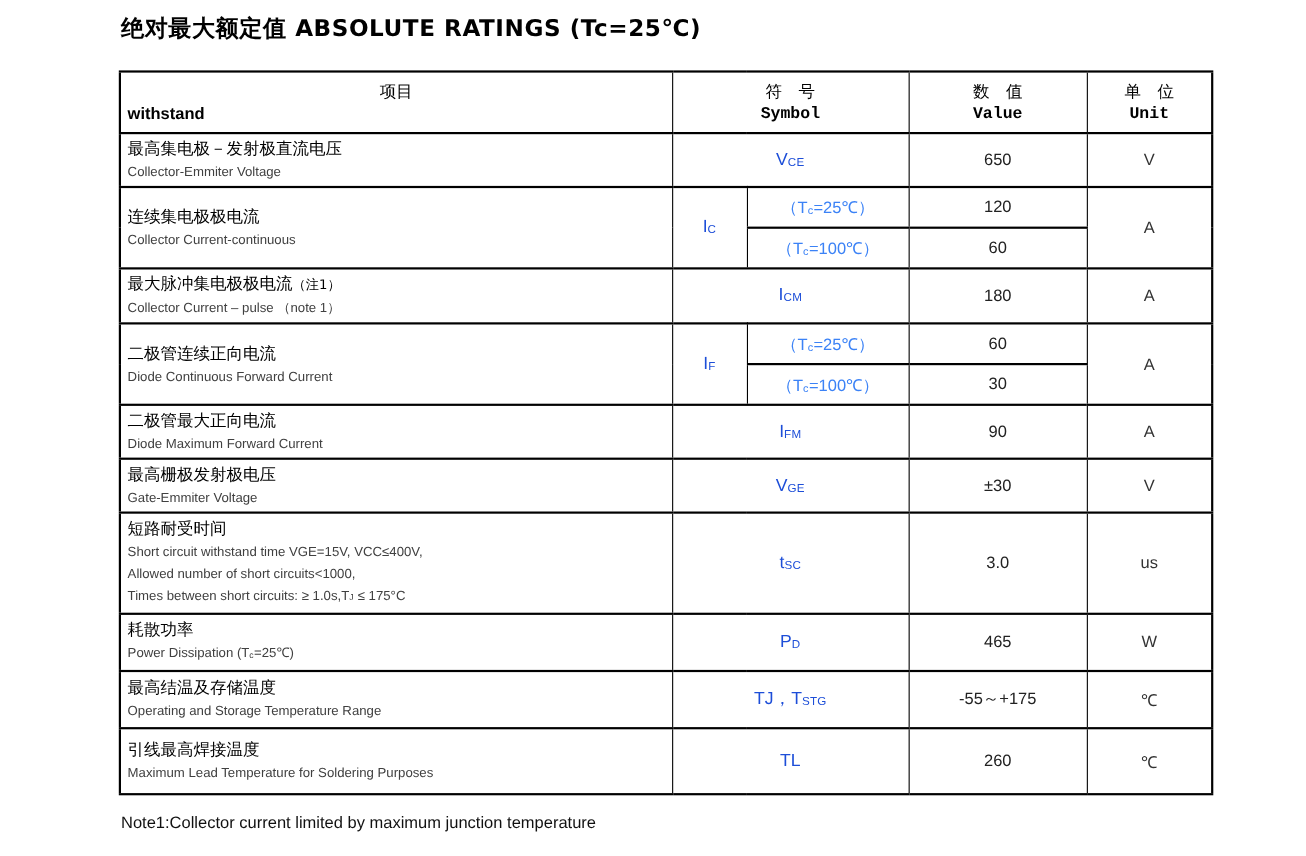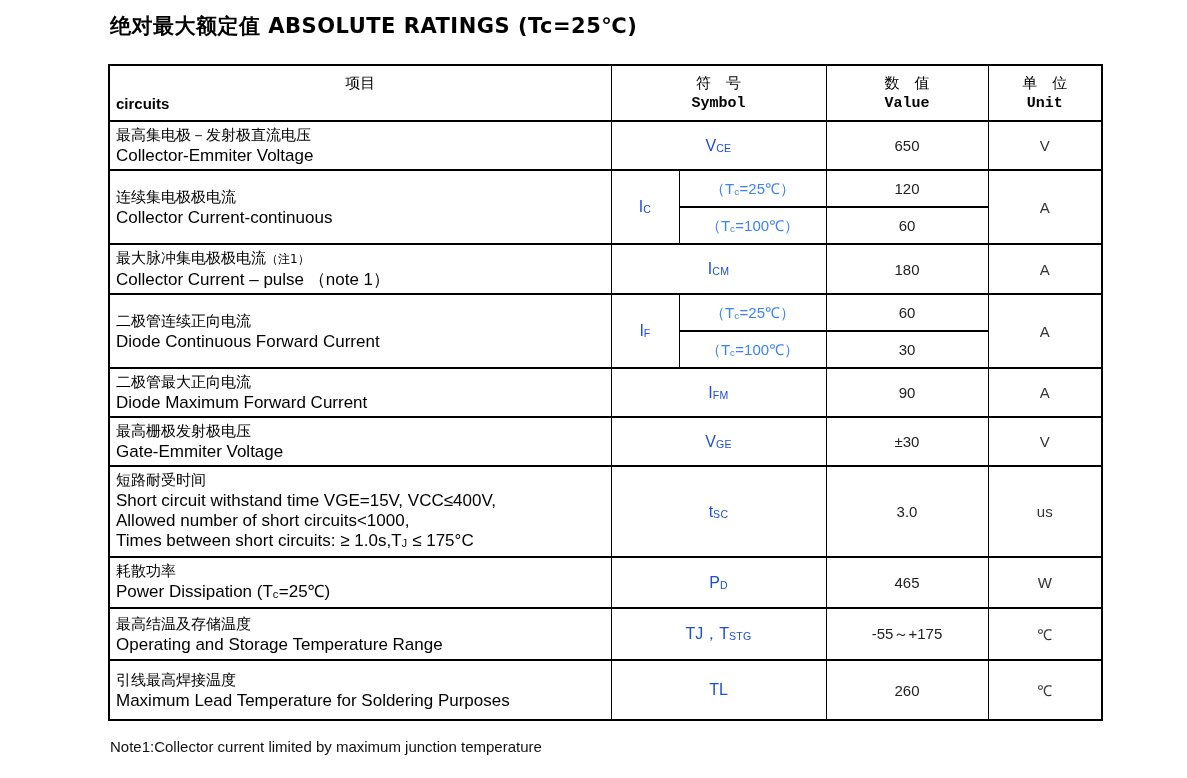--- a/index.html
+++ b/index.html
@@ -58,21 +58,21 @@
   th { font-weight: normal; text-align: center; }
   th.param-h, td.param { text-align: left; padding-left: 10px; padding-right: 10px; }
 
   .hzh { font-size: 15px; line-height: 22px; font-family: "DejaVu Sans", sans-serif; text-align: center; }
   .hen { font-size: 15px; line-height: 20px; font-weight: bold;
          font-family: "Liberation Mono", monospace; }
   .hen.sansb { font-family: "Liberation Sans", sans-serif; }
 
   .zh  { font-size: 15px; line-height: 21px; font-family: "DejaVu Sans", sans-serif; color: #000; }
   .zh-note { font-size: 12px; }
-  .en  { font-size: 17px; line-height: 20px; color: #000000; }
+  .en  { font-size: 12px; line-height: 20px; color: #404040; }
 
   td.sym  { text-align: center; font-size: 16px; color: #1d4ed8; }
   td.cond { text-align: center; font-size: 15px; color: #3b82f6; }
   td.val  { text-align: center; font-size: 15px; color: #222; }
   td.unit { text-align: center; font-size: 15px; color: #333; }
 
   .sub { font-size: 0.66em; vertical-align: -0.1em; letter-spacing: 0.3px; }
 
   .notes { margin-top: 14px; margin-left: 2px; }
   .notes .zh { font-size: 15px; line-height: 23px; }
@@ -91,21 +91,21 @@
         <col style="width:502px">
           <col style="width:68px">
           <col style="width:147px">
         <col style="width:162px">
           <col style="width:114px">
       </colgroup>
       <thead>
         <tr class="h56">
           <th class="param-h">
             <div class="hzh">项目</div>
-            <div class="hen sansb">circuits</div>
+            <div class="hen sansb">withstand</div>
           </th>
           <th colspan="2">
             <div class="hzh">符　号</div>
             <div class="hen">Symbol</div>
           </th>
           <th>
             <div class="hzh">数　值</div>
             <div class="hen">Value</div>
           </th>
           <th>

